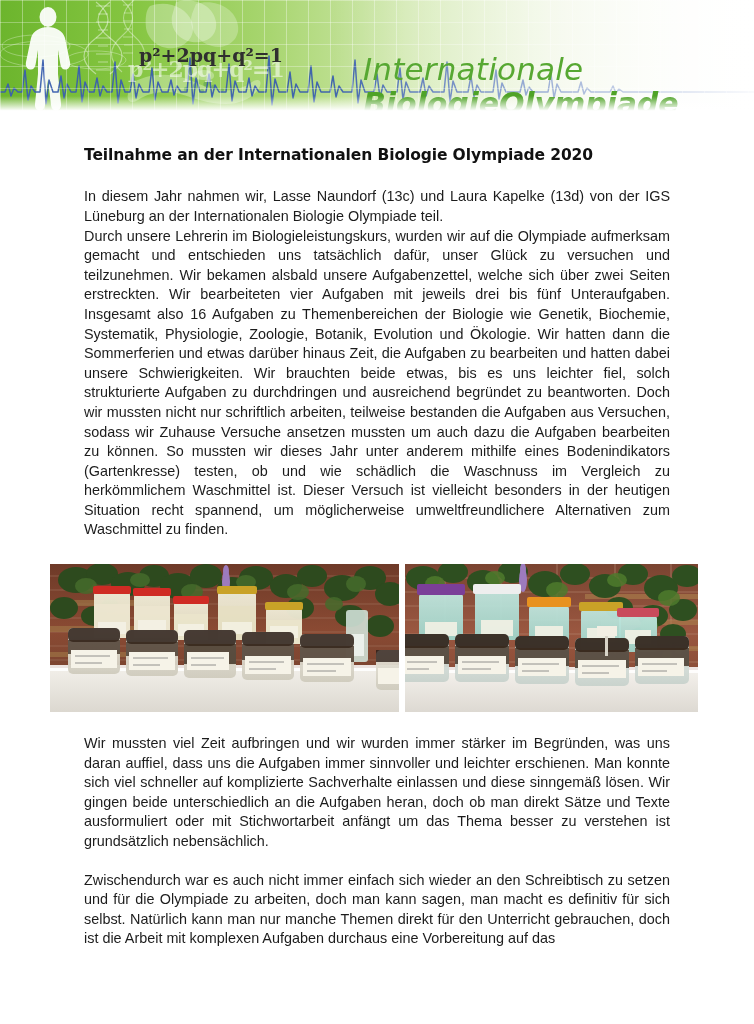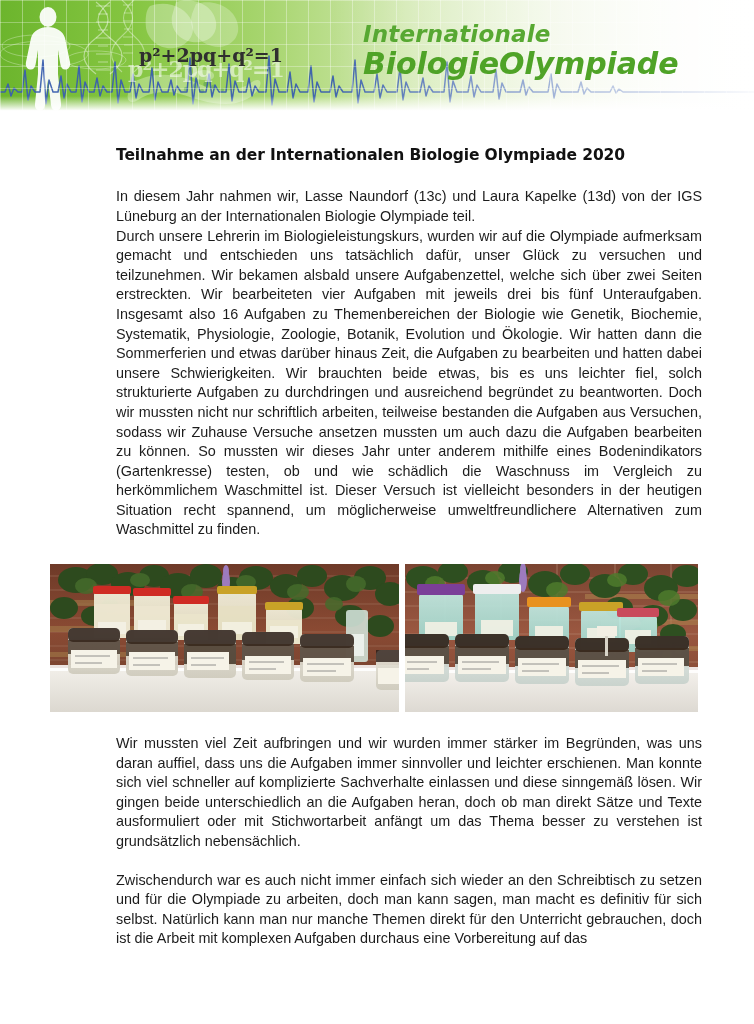--- a/index.html
+++ b/index.html
@@ -60,24 +60,25 @@
     left: 363px;
     top: 22px;
     line-height: 1.06;
     text-align: left;
     white-space: nowrap;
   }
   .logo-line1 {
     display: block;
     font-family: "DejaVu Sans", "Liberation Sans", sans-serif;
     font-style: italic;
-    font-weight: 700;
-    font-size: 23px;
+    font-weight: 400;
+    font-size: 31px;
     color: #57a832;
     letter-spacing: 0.2px;
+    margin-top: 31px;
   }
   .logo-line2 {
     display: block;
     font-family: "DejaVu Sans", "Liberation Sans", sans-serif;
     font-style: italic;
     font-weight: 700;
     font-size: 30px;
     color: #4fa327;
     letter-spacing: -0.1px;
     margin-top: 2px;
@@ -106,21 +107,21 @@
 
   
   .doc {
     position: absolute;
     top: 112px;
     left: 0;
     width: 754px;
   }
   .content-inner {
     width: 586px;
-    margin-left: 116px;
+    margin-left: 84px;
   }
   h1.doc-title {
     font-family: "DejaVu Sans", "Liberation Sans", sans-serif;
     font-size: 15.5px;
     font-weight: 700;
     color: #111111;
     margin: 34px 0 0 0;
     line-height: 1.25;
     letter-spacing: -0.1px;
   }

